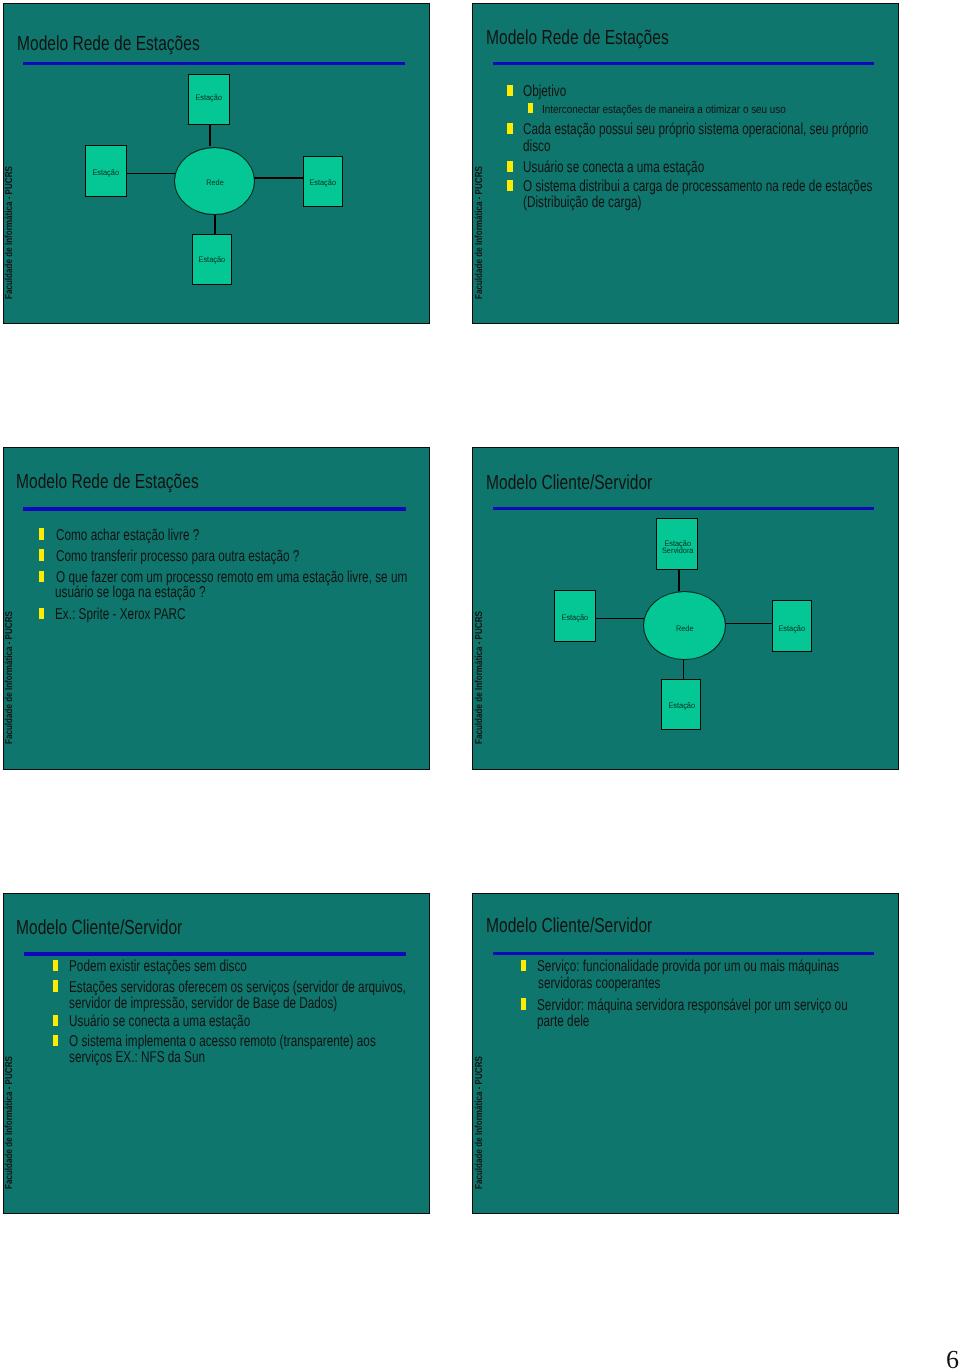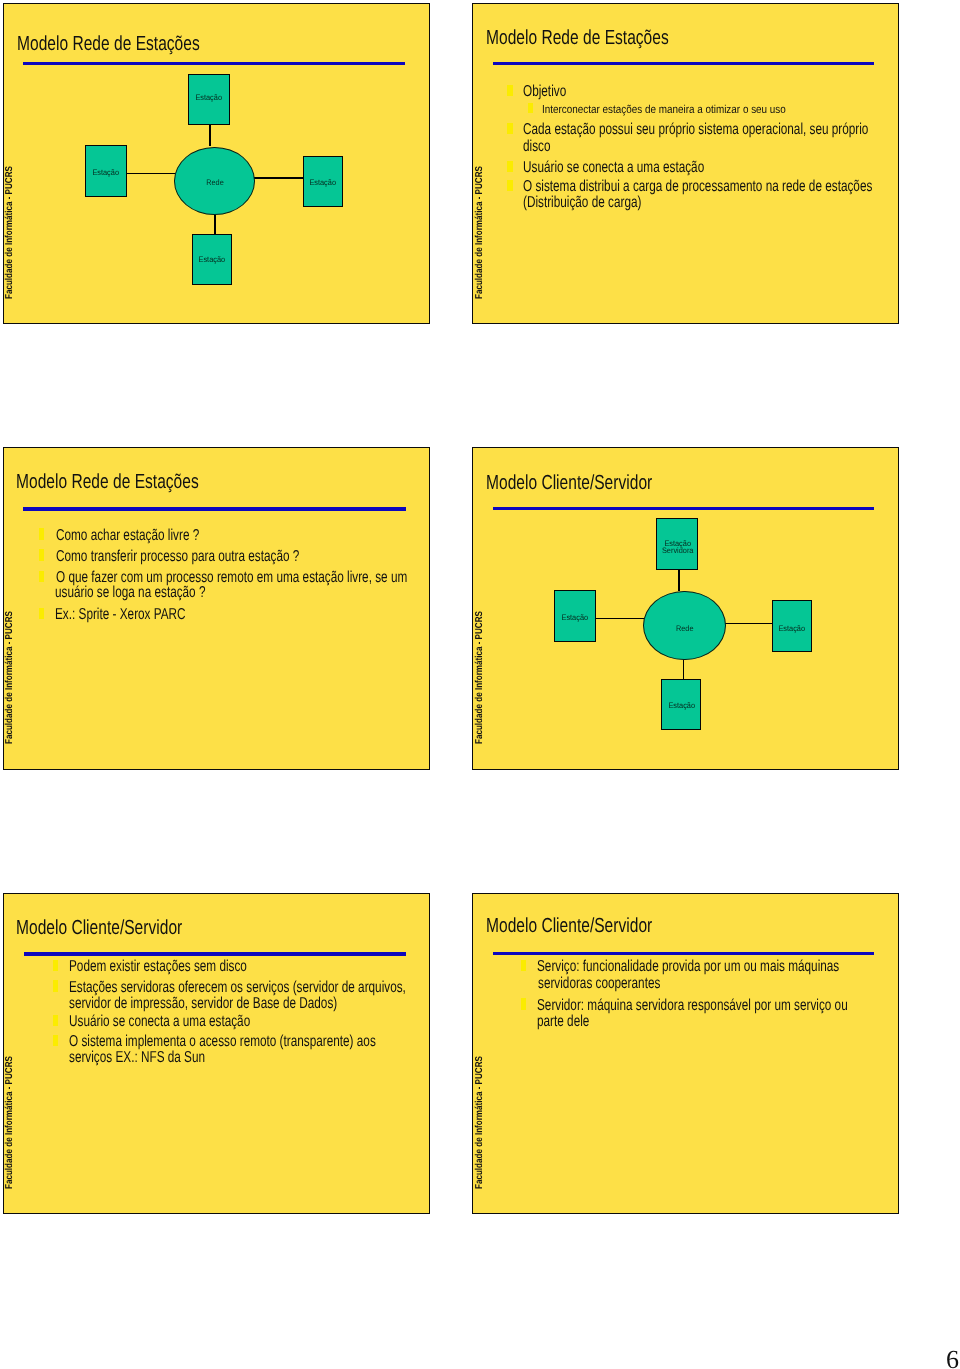--- a/index.html
+++ b/index.html
@@ -2,21 +2,21 @@
 <html><head>
 <meta charset="utf-8">
 <title>Modelo Rede de Estacoes / Modelo Cliente-Servidor</title>
 <style>
   html,body{margin:0;padding:0;background:#fff;}
   body{width:960px;height:1369px;font-family:"Liberation Sans",sans-serif;
        position:relative;overflow:hidden;
        -webkit-font-smoothing:antialiased;text-rendering:geometricPrecision;}
   .page{position:absolute;left:0;top:0;width:960px;height:1369px;background:#fff;}
 
-  .slide{position:absolute;background:#fde047;box-sizing:border-box;
+  .slide{position:absolute;background:#0f766e;box-sizing:border-box;
          border:1.3px solid #0c0c0c;overflow:hidden;}
 
   .s-title{position:absolute;font-size:20.3px;line-height:20.3px;color:#111;
            white-space:nowrap;transform:scaleX(0.768);transform-origin:0 0;}
 
   .rule{position:absolute;background:#0d08bd;height:3.2px;}
 
   .vwrap{position:absolute;}
   .vtext{position:absolute;left:0;top:0;font-weight:bold;font-size:10px;
          line-height:10px;white-space:nowrap;color:#141414;

